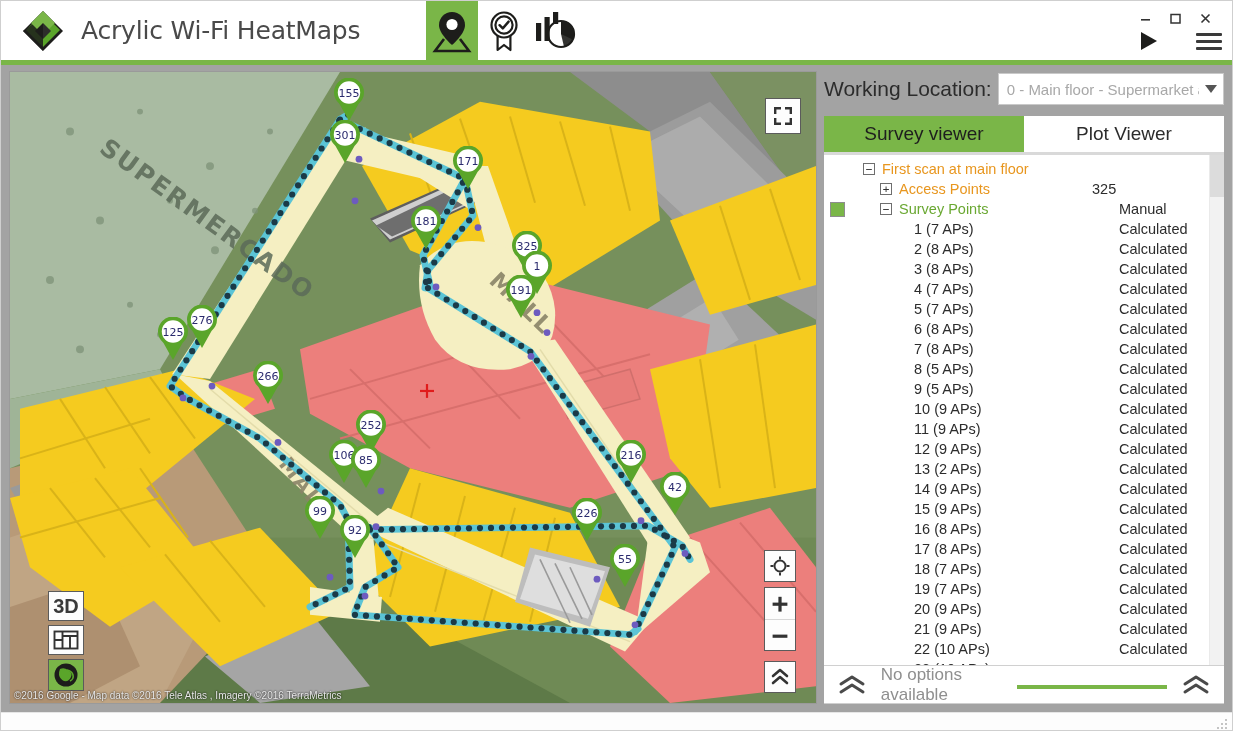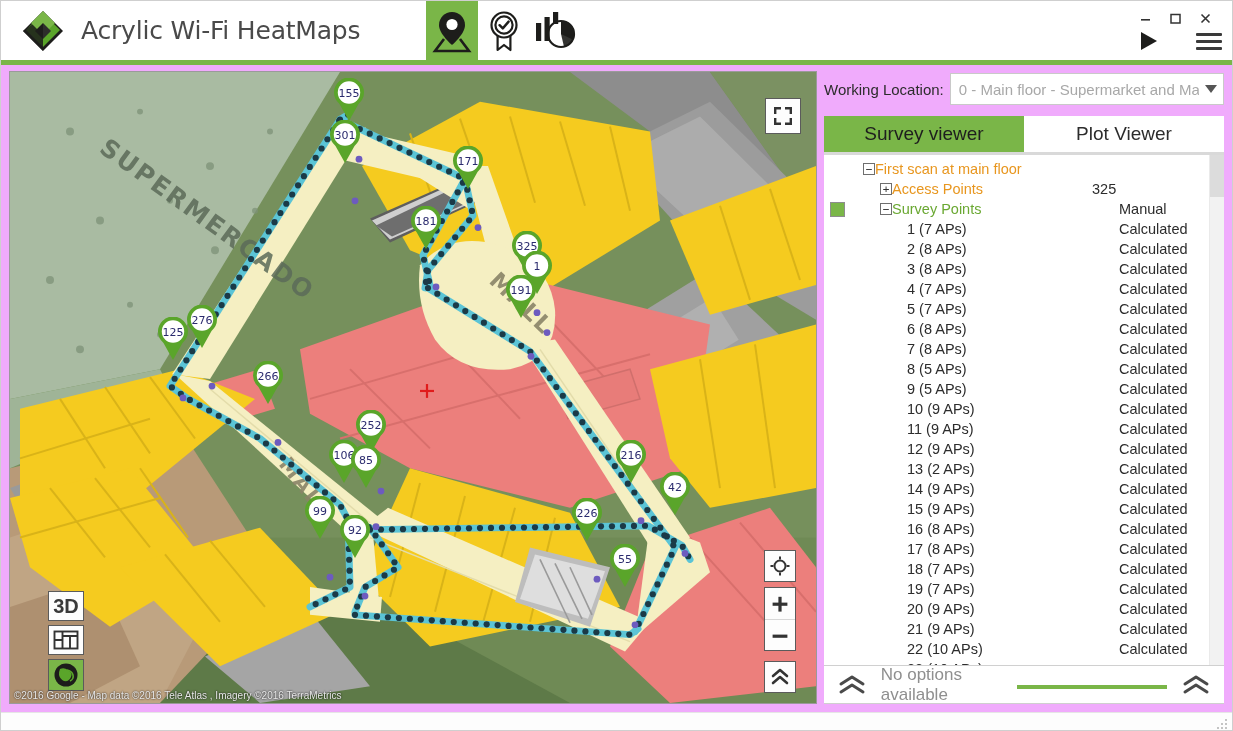--- a/index.html
+++ b/index.html
@@ -7,21 +7,21 @@
     width: 1233px; height: 731px;
     background: #ffffff;
     font-family: "Liberation Sans", sans-serif;
     overflow: hidden;
   }
   body { position: relative; }
 
   
   #app {
     position: absolute; inset: 0;
-    background: #f0abfc;
+    background: #a3a3a3;
     display: flex; flex-direction: column;
     border: 1px solid #cfcfcf;
   }
   .titlebar {
     height: 64px; position: relative;
     background: #ffffff;
     display: flex; align-items: center;
     border-bottom: 5px solid #7ab648;
     flex: 0 0 auto;
   }
@@ -82,21 +82,21 @@
   #zoom-in, #zoom-out { height: 32px; display:flex; align-items:center; justify-content:center; cursor:pointer; }
   #zoom-in { border-bottom: 1px solid #d8d8d8; }
   #collapse-btn { right: 20px; bottom: 10px; width: 32px; height: 32px; }
   #btn-3d { left: 38px; bottom: 82px; width: 36px; height: 30px; font-size: 20px; font-weight: bold; color:#3a3a3a; }
   #btn-plan { left: 38px; bottom: 48px; width: 36px; height: 30px; }
   #btn-globe { left: 38px; bottom: 12px; width: 36px; height: 32px; background: #7ab648; }
 
   
   .side-panel { flex: 1 1 auto; display: flex; flex-direction: column; min-width: 0; }
   .wl-row { display: flex; align-items: center; height: 36px; flex: 0 0 auto; }
-  .wl-label { font-size: 15px; color: #2c2c2c; margin-right: 6px; white-space: nowrap; }
+  .wl-label { font-size: 21px; color: #2c2c2c; margin-right: 6px; white-space: nowrap; }
   .wl-select {
     flex: 1 1 auto; height: 32px; border: 1px solid #c9c9c9; background: #fff;
     display: flex; align-items: center; padding: 0 6px 0 8px; cursor: pointer; min-width: 0;
   }
   .wl-value { flex: 1 1 auto; font-size: 15px; color: #a8a8a8; white-space: nowrap; overflow: hidden; }
   .wl-caret { width: 0; height: 0; border-left: 6px solid transparent; border-right: 6px solid transparent;
               border-top: 8px solid #555; margin-left: 6px; flex: 0 0 auto; }
 
   .tabs { display: flex; height: 36px; margin-top: 9px; flex: 0 0 auto; }
   .tab {
@@ -116,21 +116,21 @@
     width: 15px; height: 15px; background: #7ab648; border: 1px solid #8d8d8d;
     margin-left: 6px; flex: 0 0 auto; cursor: pointer;
   }
   .trow .chk-space { width: 21px; flex: 0 0 auto; }
   .exp {
     width: 12px; height: 12px; border: 1px solid #6e6e6e; background: #fff;
     display: flex; align-items: center; justify-content: center;
     font-size: 11px; line-height: 1; color: #333; flex: 0 0 auto; cursor: pointer;
     font-family: "DejaVu Sans Mono", monospace;
   }
-  .tlabel { }
+  .tlabel { margin-left: 7px; }
   .tlabel.orange { color: #e8961e; }
   .tlabel.green { color: #6aa832; }
   .tlabel.dark { color: #2c2c2c; }
   .tval { position: absolute; left: 212px; color: #2c2c2c; }
   .trow-rel { position: relative; width: 100%; }
 
   .vscroll {
     width: 15px; background: #f2f2f2; flex: 0 0 auto; position: relative; cursor: pointer;
     border-left: 1px solid #eaeaea;
   }

